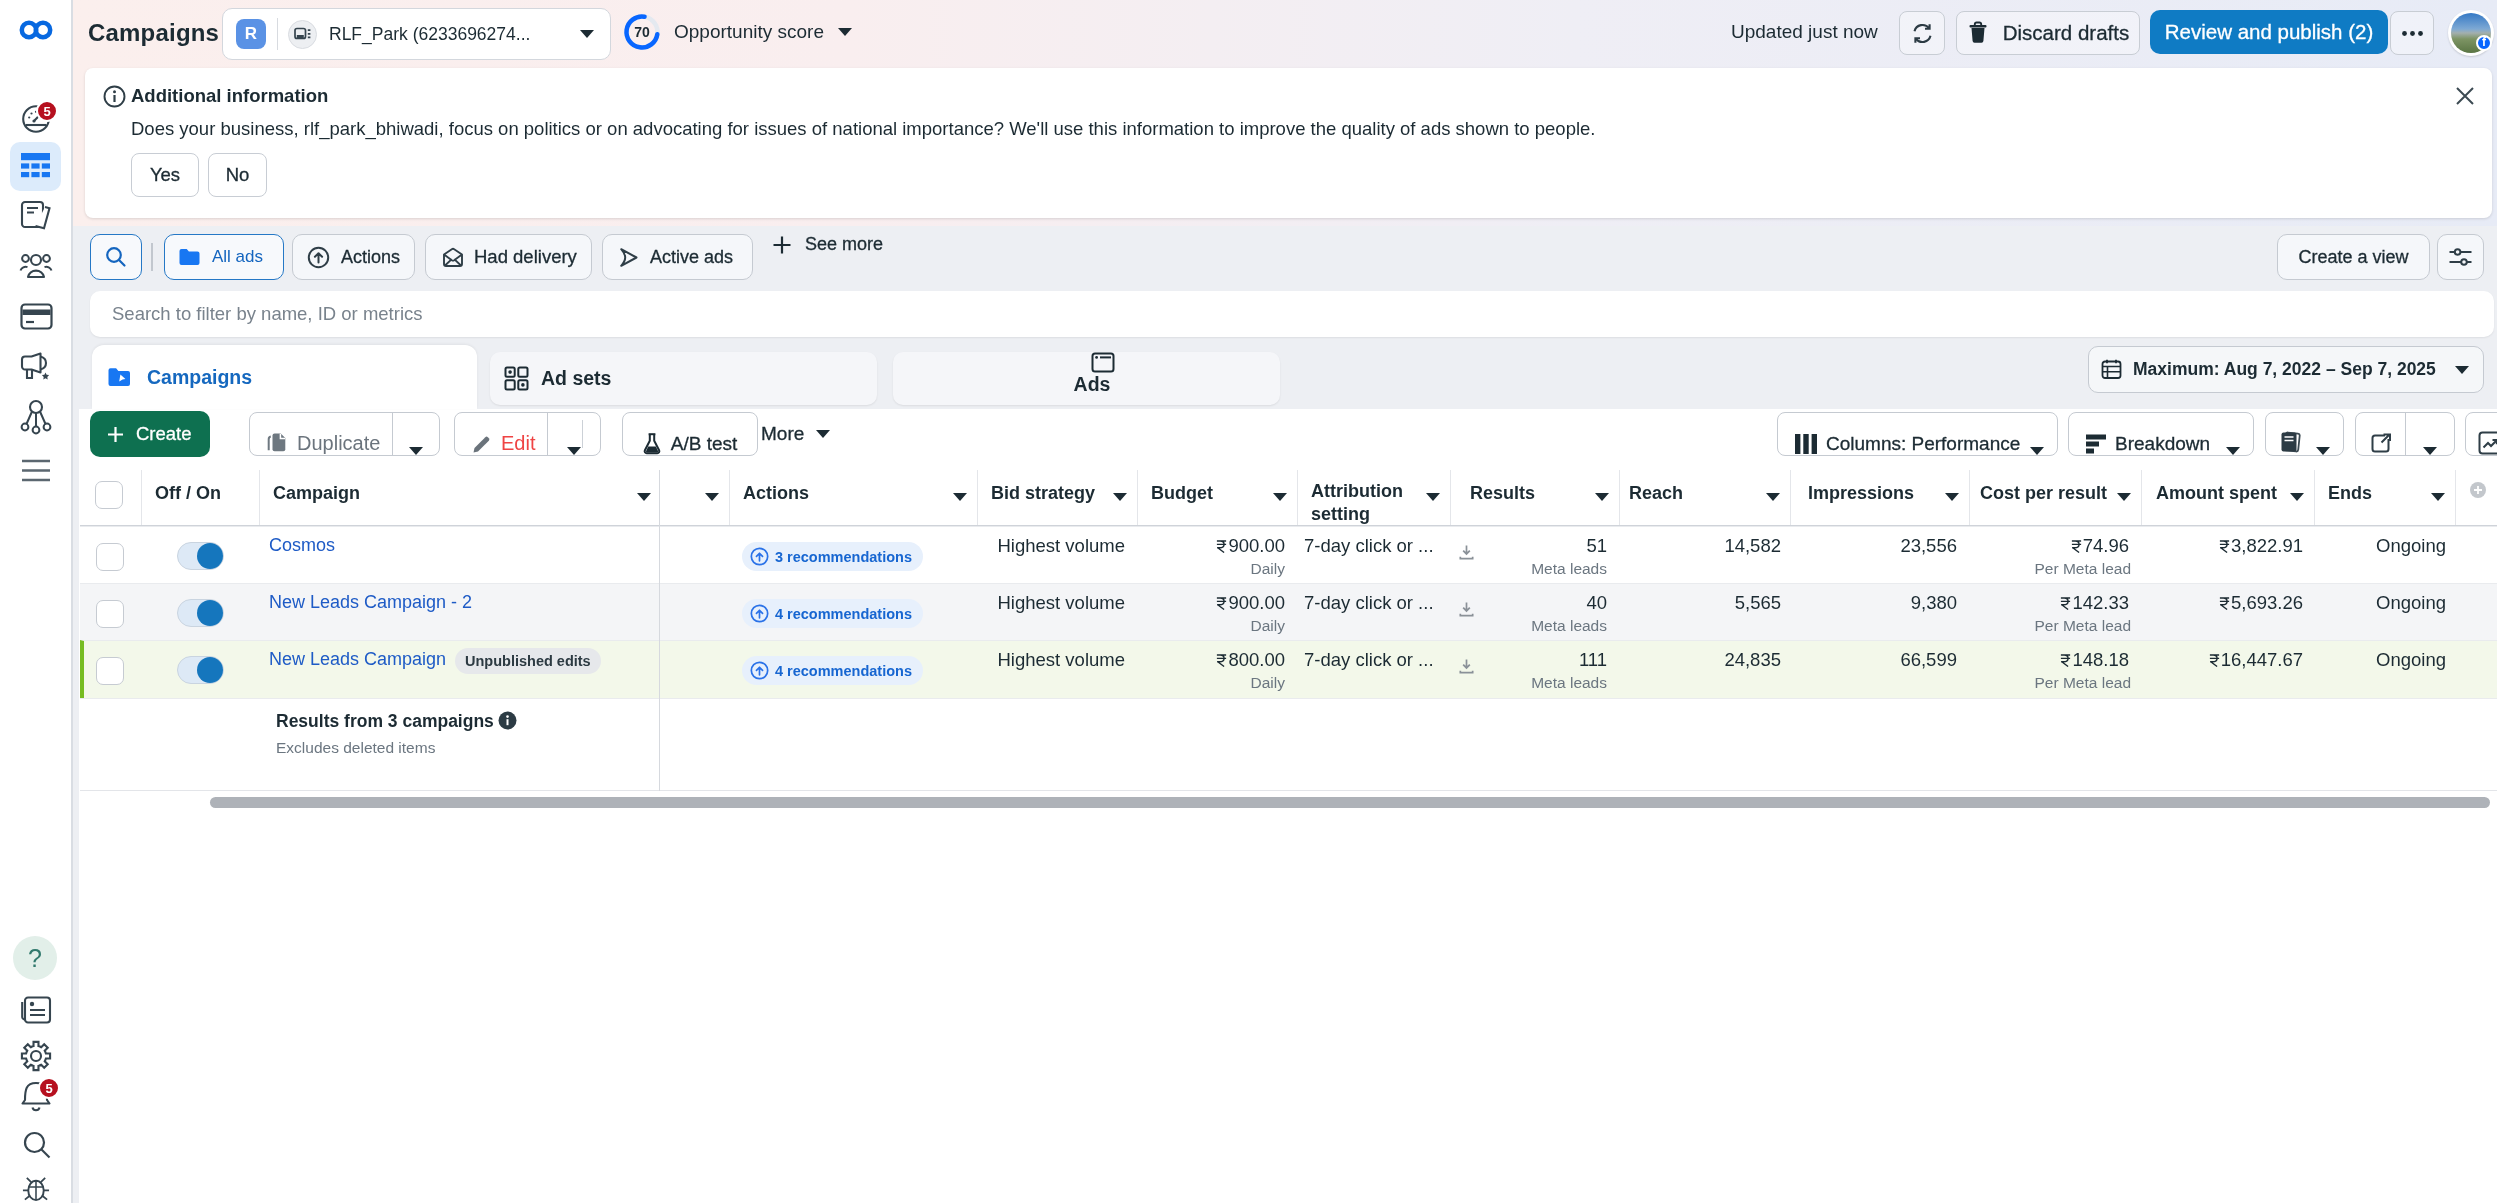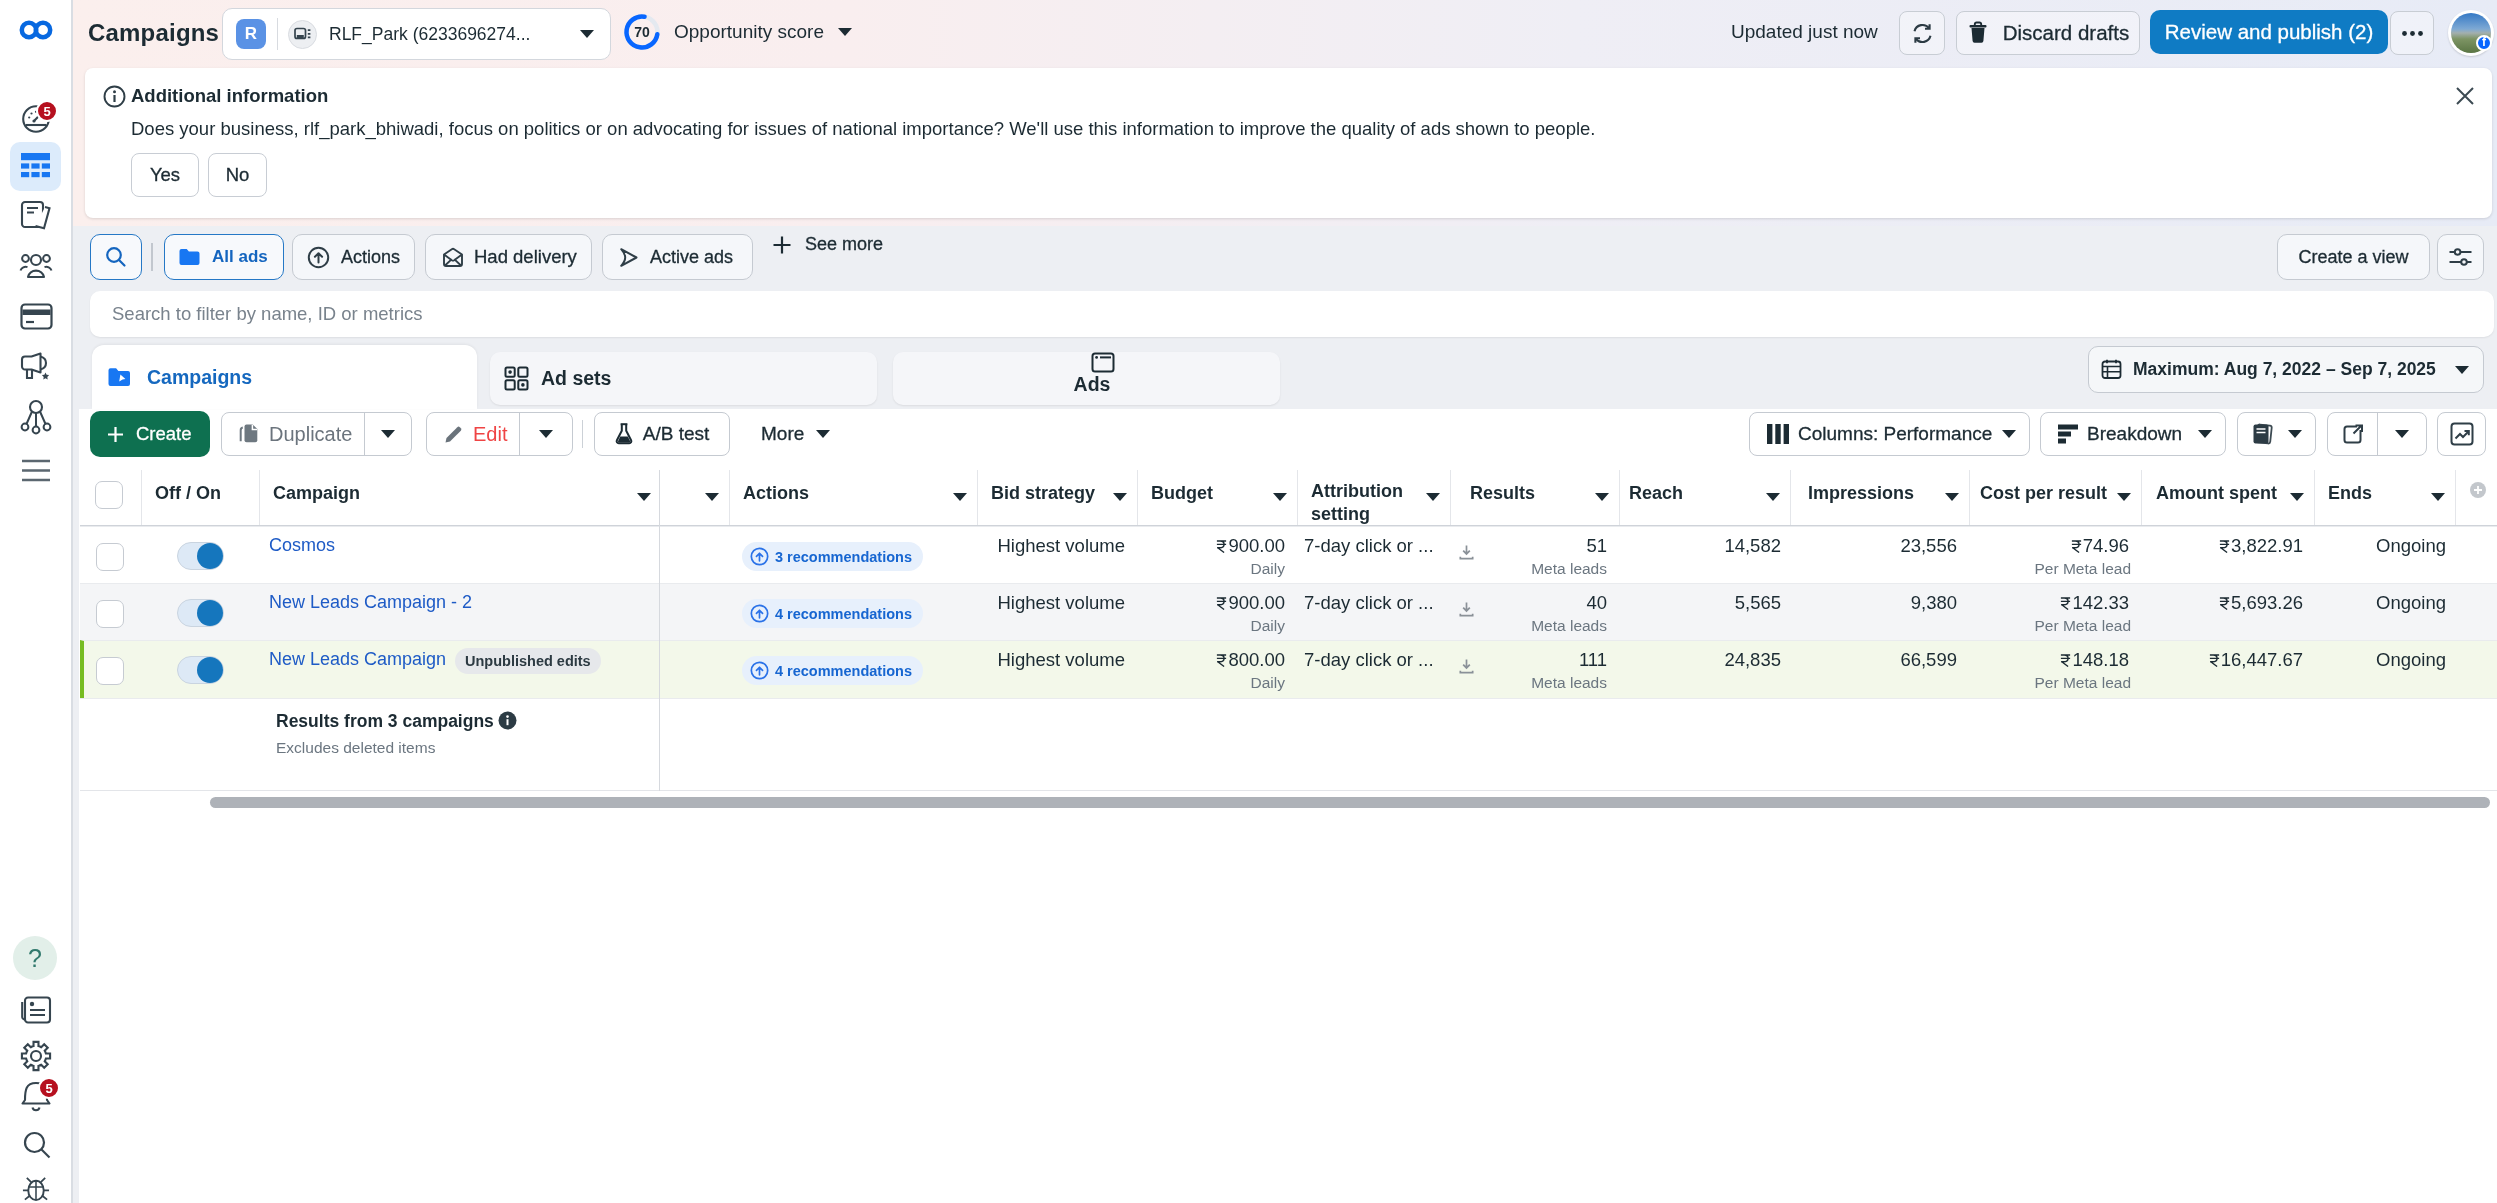--- a/index.html
+++ b/index.html
@@ -44,42 +44,42 @@
 #no { left:123px; width:59px; }
 #bclose { position:absolute; left:2369px; top:17px; }
 #binfo { position:absolute; left:18px; top:17px; }
 
 #grayband { position:absolute; left:73px; top:226px; width:2424px; height:183px; background:#edeff3; }
 .fbtn { position:absolute; top:234px; height:46px; border-radius:10px; display:flex; align-items:center; font-size:18px; }
 .fbtn.gray { border:1.5px solid #c5cad1; background:rgba(252,253,255,.55); }
 .fbtn.blue { border:1.5px solid #2578c6; background:rgba(250,252,255,.75); }
 #f-search { left:90px; width:52px; justify-content:center; }
 #f-div { position:absolute; left:151px; top:243px; width:1.5px; height:28px; background:#c2c7ce; }
-#f-allads { left:164px; width:120px; color:#1465bf; font-weight:700; font-size:17px; padding-left:13px; gap:11px; }
+#f-allads { left:164px; width:120px; color:#1465bf; font-weight:400; font-size:17px; padding-left:13px; gap:11px; }
 #f-actions { left:292px; width:123px; padding-left:14px; gap:11px; }
 #f-had { left:425px; width:167px; padding-left:16px; gap:10px; font-size:18.5px; }
 #f-active { left:602px; width:151px; padding-left:16px; gap:12px; }
 #f-seemore { position:absolute; left:771px; top:234px; height:46px; display:flex; align-items:flex-start; gap:12px; font-size:18px; }
 #f-createview { left:2277px; width:153px; justify-content:center; }
 #f-sliders { left:2437px; width:47px; justify-content:center; }
 #searchbar { position:absolute; left:90px; top:291px; width:2404px; height:46px; background:#fff; border-radius:10px; box-shadow:0 1px 2px rgba(0,0,0,.07); }
 #searchbar span { position:absolute; left:22px; top:12px; font-size:18.5px; color:#79838d; }
 
 .tab { position:absolute; display:flex; align-items:center; }
 #tab-campaigns { left:92px; top:345px; width:385px; height:64px; background:#fff; border-radius:12px 12px 0 0; box-shadow:0 -1px 3px rgba(0,0,0,.06); z-index:2; }
 #tab-adsets { left:490px; top:352px; width:387px; height:53px; background:#f5f6f9; border-radius:10px; box-shadow:0 1px 2px rgba(0,0,0,.08); }
 #tab-ads { left:893px; top:352px; width:387px; height:53px; background:#f5f6f9; border-radius:10px; box-shadow:0 1px 2px rgba(0,0,0,.08);flex-direction:column; }
 .tab .tlabel { font-size:19.5px; font-weight:700; }
 #tab-campaigns .tlabel { color:#1568bf; }
 #datebtn { position:absolute; left:2088px; top:346px; width:396px; height:47px; border:1px solid #c5cad1; border-radius:10px; background:rgba(250,251,253,.6); display:flex; align-items:center; }
 #datebtn .dtext { font-size:17.5px; font-weight:700; margin-left:11px; white-space:nowrap; }
 #datebtn .caret { margin-left:auto; margin-right:14px; }
 
 #whitepanel { position:absolute; left:79px; top:409px; width:2418px; height:794px; background:#fff; border-radius:12px 0 0 0; }
-.tbtn { position:absolute; top:412px; height:44px; border:1px solid #c5cad1; border-radius:8px; background:#fff; display:flex; align-items:center; font-size:19px; color:#1c2b33; }
+.tbtn { position:absolute; top:412px; height:44px; border:1px solid #c5cad1; border-radius:8px; background:#fff; display:flex; align-items:flex-end; font-size:19px; color:#1c2b33;margin-left:28px; }
 #t-create { position:absolute; left:90px; top:411px; width:120px; height:46px; background:#0e7050; border-radius:10px; color:#fff; display:flex; align-items:center; gap:12px; font-size:18.5px; padding-left:17px; }
 #t-dup { left:221px; width:191px; }
 #t-edit { left:426px; width:147px; }
 #t-div { position:absolute; left:582px; top:420px; width:1px; height:28px; background:#ccd1d7; }
 #t-ab { left:594px; width:136px; justify-content:center; gap:10px; }
 #t-more { position:absolute; left:761px; top:412px; height:44px; display:flex; align-items:center; gap:12px; font-size:19px; }
 #t-columns { left:1749px; width:281px; }
 #t-breakdown { left:2040px; width:186px; }
 #t-report { left:2237px; width:79px; }
 #t-export { left:2327px; width:100px; }

